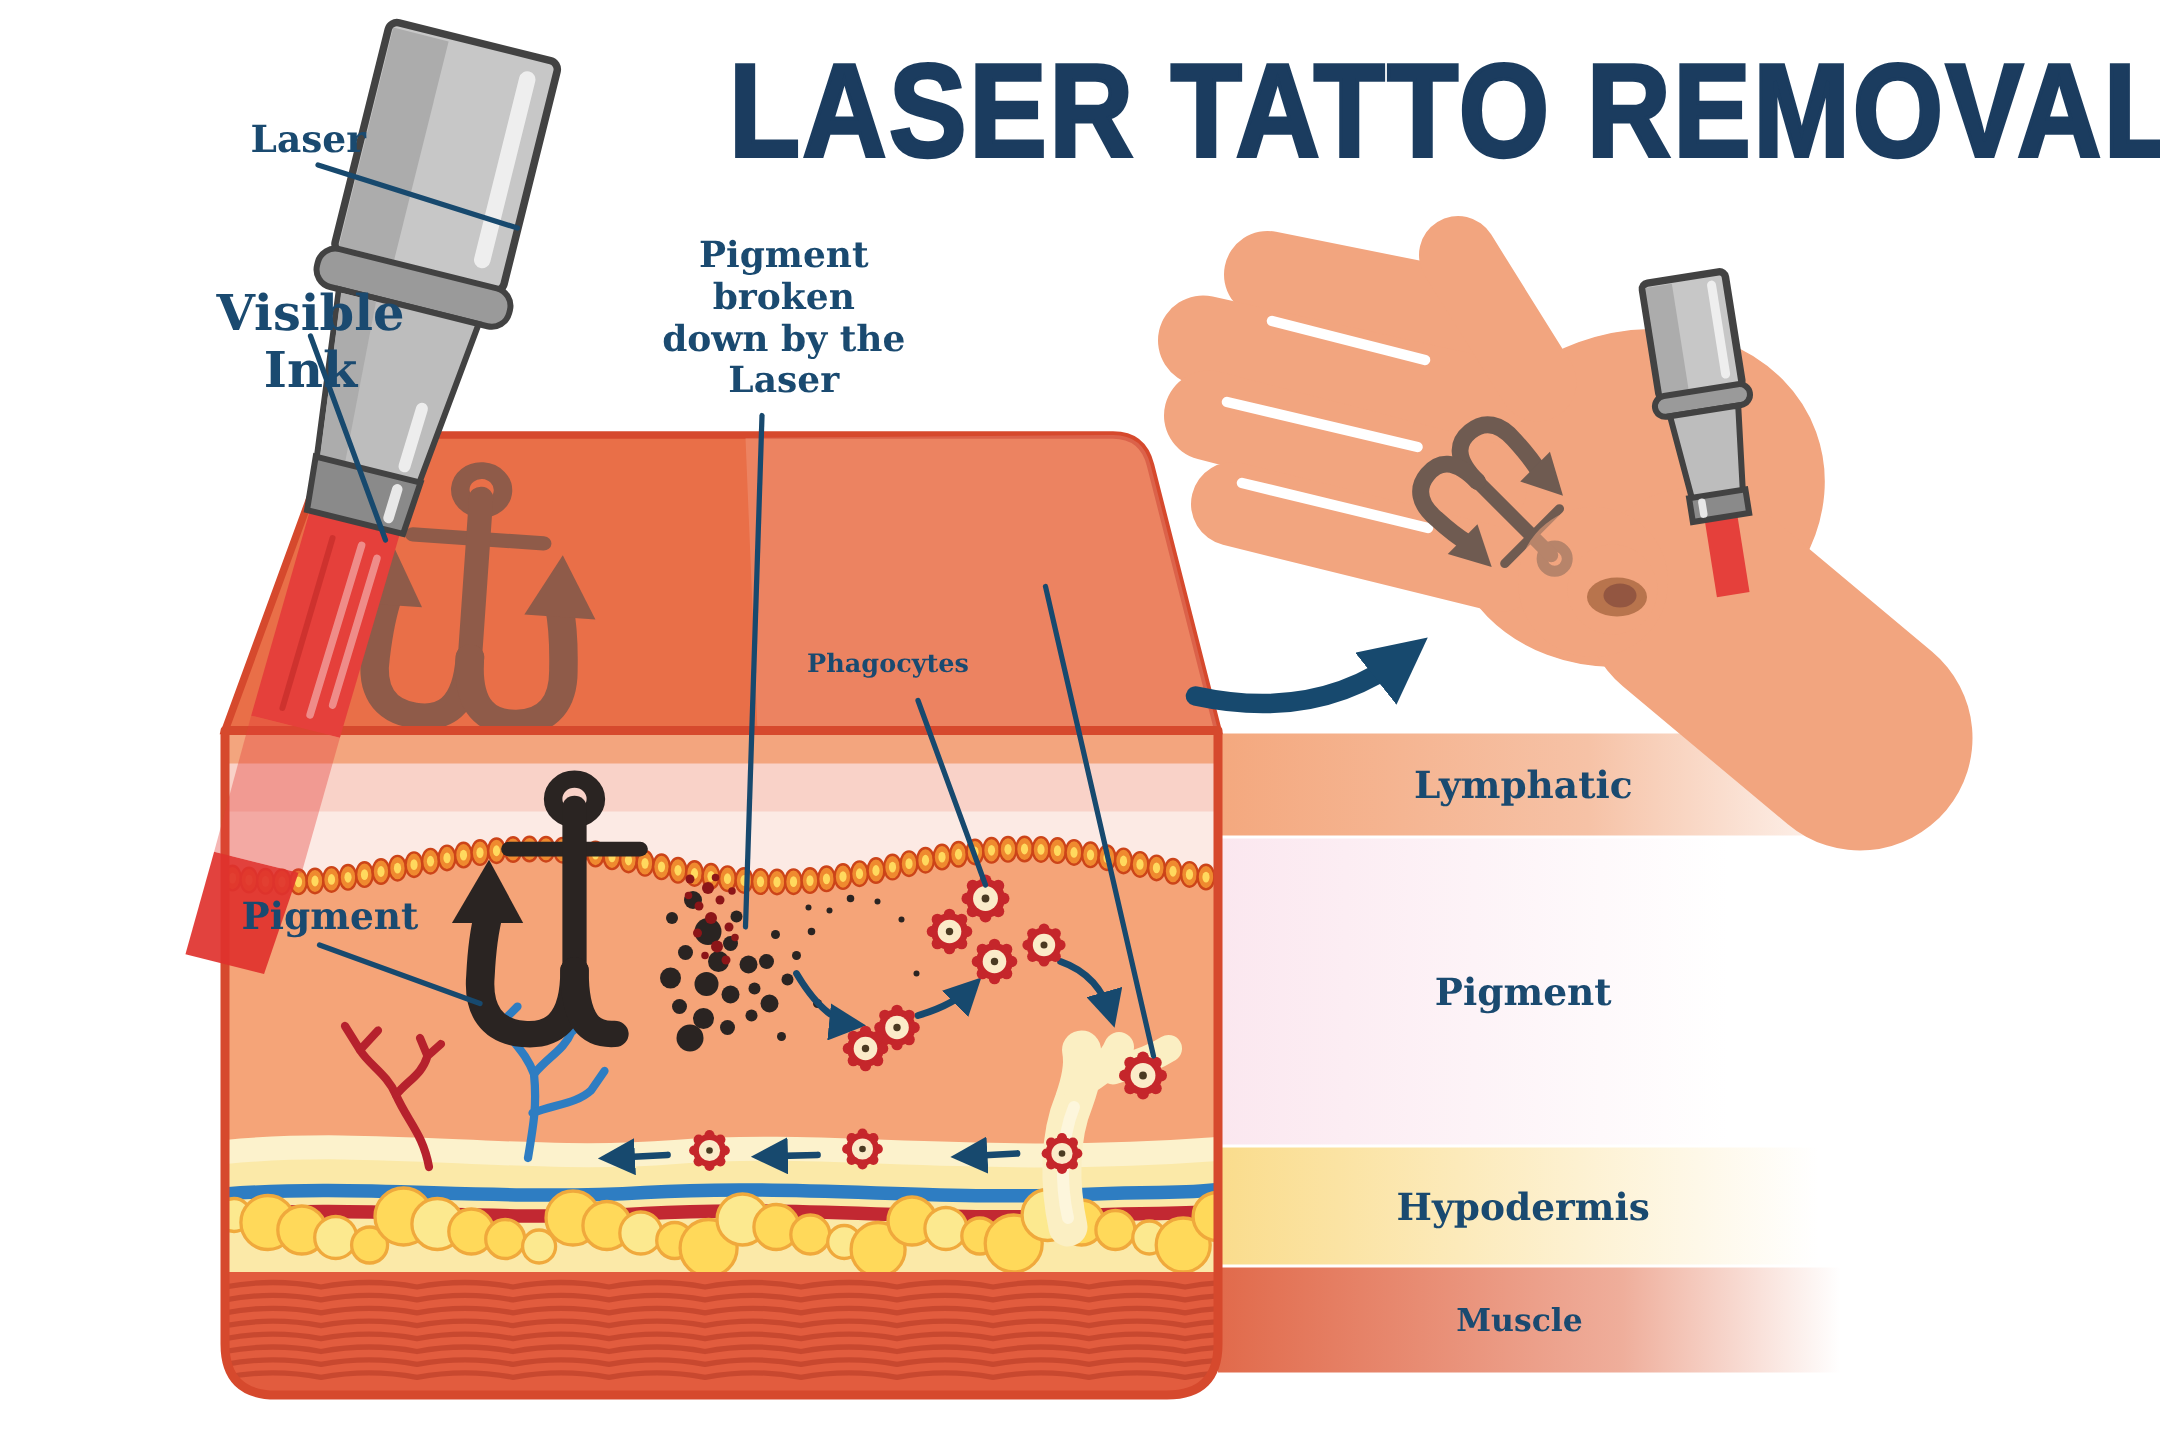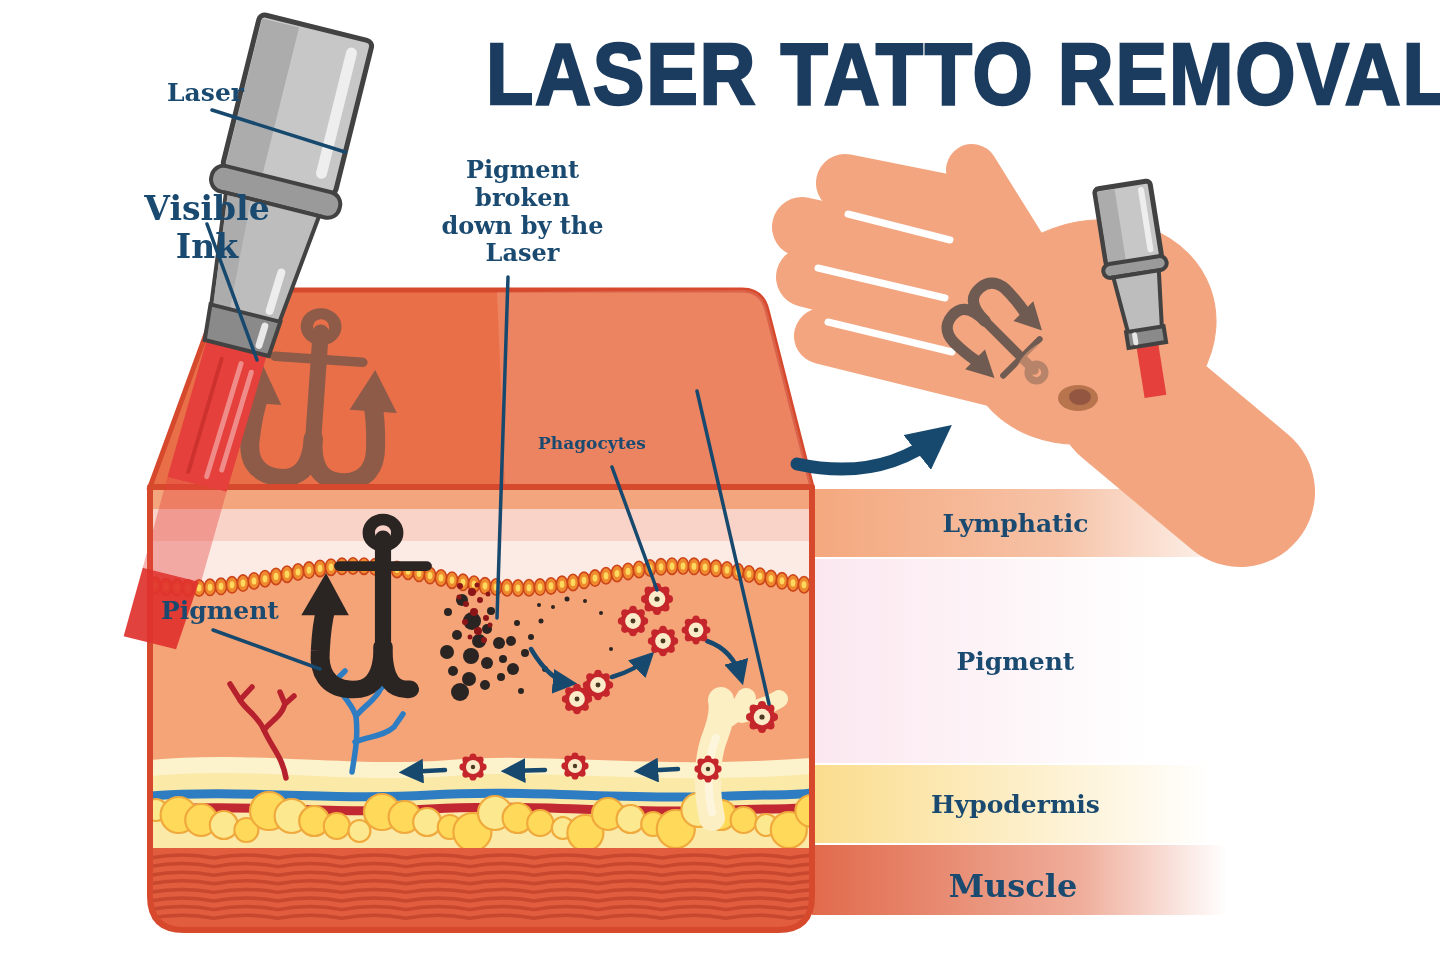--- a/index.html
+++ b/index.html
@@ -65,21 +65,21 @@
   <div class="lbl" style="left:132px;top:190px;width:150px;font-size:33px;">Visible Ink</div>
   <div class="lbl" style="left:440px;top:156px;width:165px;font-size:24px;">Pigment
 broken
 down by the
 Laser</div>
   <div class="lbl" style="left:512px;top:434px;width:160px;font-size:17px;">Phagocytes</div>
   <div class="lbl" style="left:155px;top:596px;width:130px;font-size:25px;">Pigment</div>
   <div class="lbl" style="left:938px;top:509px;width:155px;font-size:25px;">Lymphatic</div>
   <div class="lbl" style="left:938px;top:647px;width:155px;font-size:25px;">Pigment</div>
   <div class="lbl" style="left:928px;top:790px;width:175px;font-size:25px;">Hypodermis</div>
-  <div class="lbl" style="left:938px;top:868px;width:150px;font-size:32px;">Muscle</div>
+  <div class="lbl" style="left:938px;top:868px;width:150px;font-size:21px;">Muscle</div>
 
   <svg id="scene" width="1440" height="956" viewBox="0 0 1440 956">
     <defs>
       <clipPath id="fc">
         <path d="M150,487 L812,487 L812,896 Q812,930 778,930 L184,930 Q150,930 150,896 Z"></path>
       </clipPath>
       <linearGradient id="gEpi" x1="0" y1="0" x2="1" y2="0">
         <stop offset="0" stop-color="#F4A87E"></stop>
           <stop offset="0.55" stop-color="#F6C2A6"></stop>
         <stop offset="1" stop-color="#F6C2A6" stop-opacity="0"></stop>

